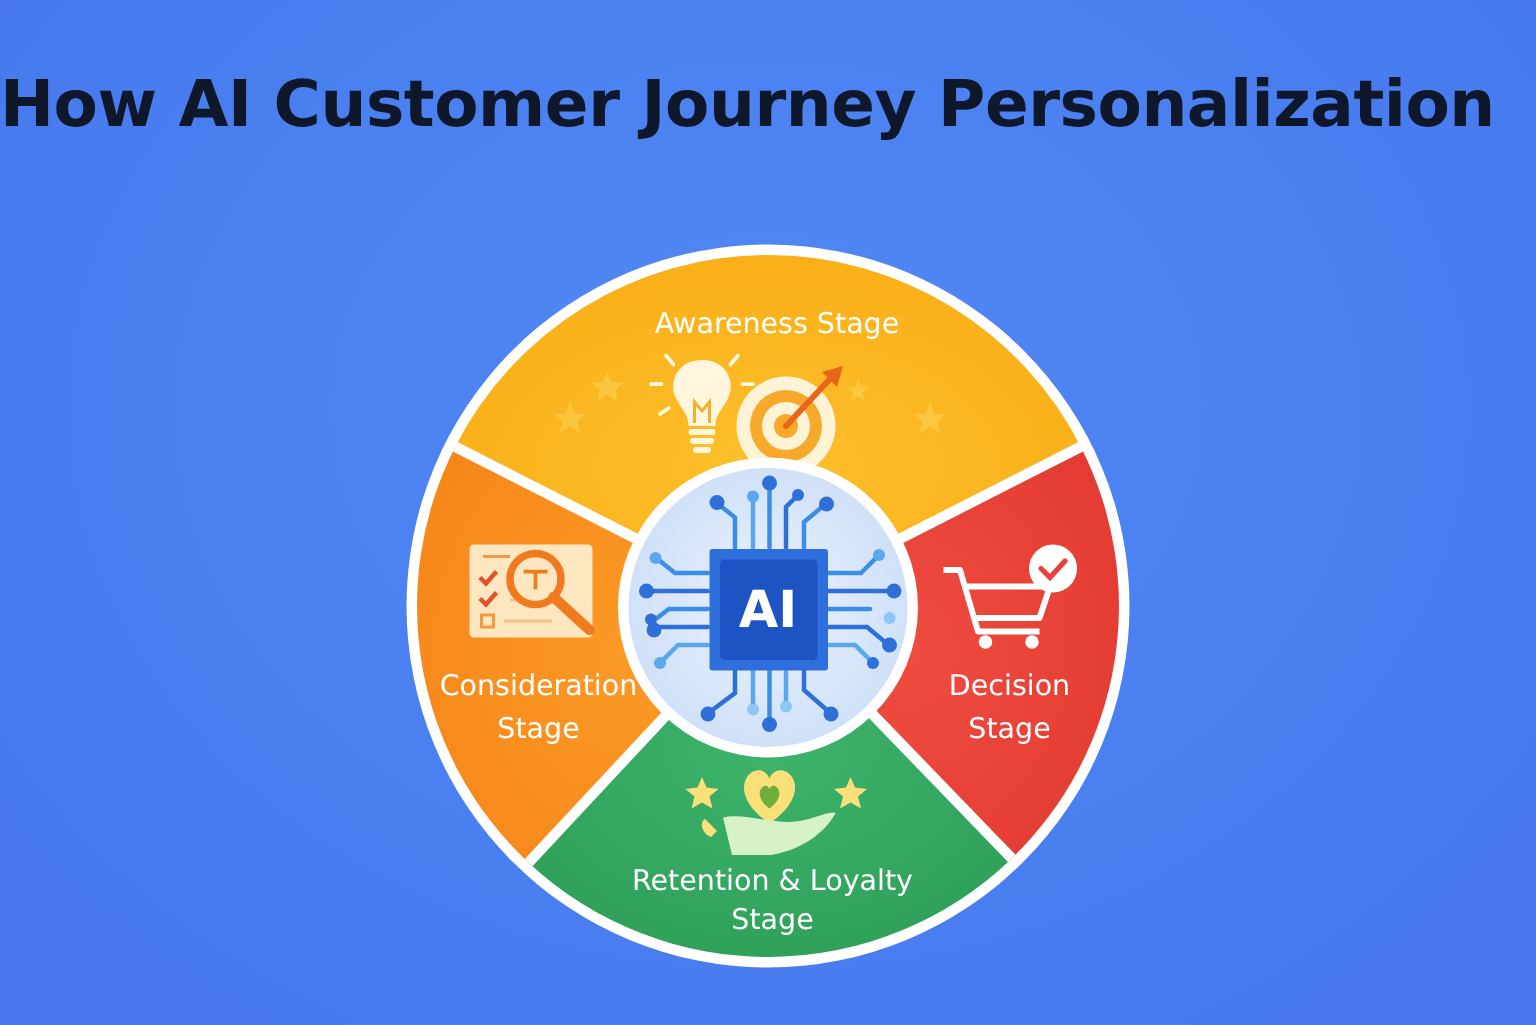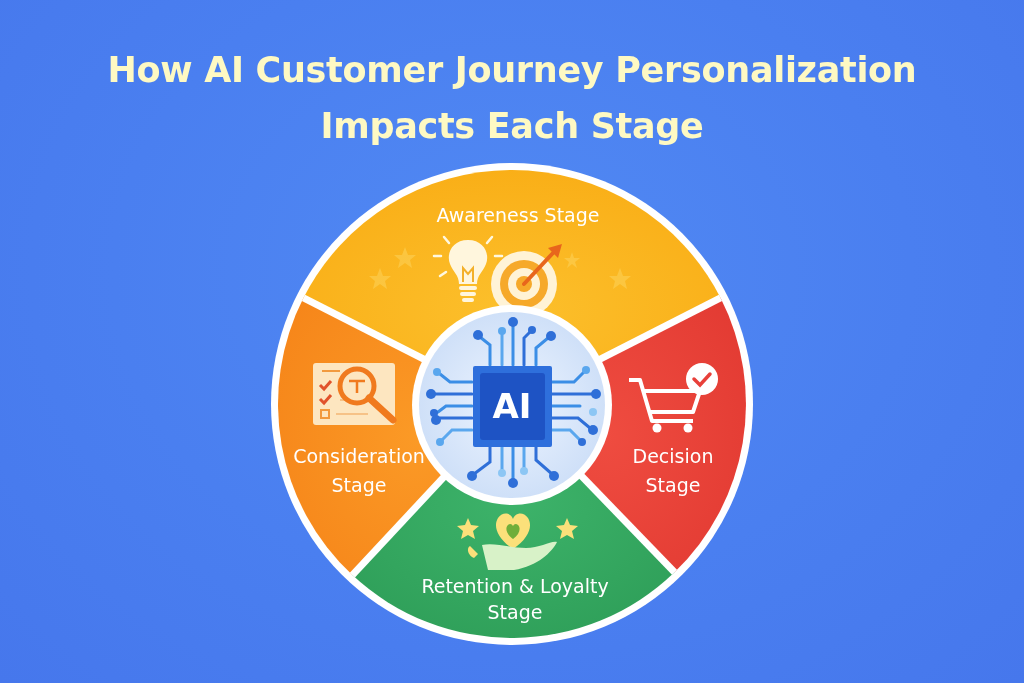--- a/index.html
+++ b/index.html
@@ -8,43 +8,42 @@
     background: #4a7ff0;
     font-family: "DejaVu Sans", "Liberation Sans", sans-serif;
     position: relative;
   }
   .bg-tint {
     position: absolute; inset: 0;
     background: radial-gradient(ellipse at 50% 40%, #5189f3 0%, #4a7ff0 55%, #4677ec 100%);
   }
   .title {
     position: absolute; left: 0; right: 0; top: 42px;
-    text-align: center; color: #fef9c3;
-    font-weight: bold; font-size: 35px; line-height: 56px;
+    text-align: left; color: #0f172a;
+    font-weight: bold; font-size: 43px; line-height: 56px;
     letter-spacing: -0.3px;
   }
   .title span { display: block; }
   svg.wheel { position: absolute; left: 0; top: 0; }
   .seg-label {
     fill: #ffffff; font-family: "DejaVu Sans", "Liberation Sans", sans-serif;
     font-size: 19px; text-anchor: middle;
   }
   .ai-text {
     fill: #ffffff; font-family: "DejaVu Sans", "Liberation Sans", sans-serif;
     font-weight: bold; font-size: 34px; text-anchor: middle;
   }
 </style>
 </head>
 <body>
 
 <div class="bg-tint"></div>
 
 <h1 class="title" style="margin:0;">
   <span>How AI Customer Journey Personalization</span>
-  <span>Impacts Each Stage</span>
 </h1>
 
 <svg class="wheel" width="1024" height="683" viewBox="0 0 1024 683">
   <defs>
     <radialGradient id="gAw" cx="50%" cy="60%" r="70%">
       <stop offset="0%" stop-color="#fcc02c"></stop>
         <stop offset="100%" stop-color="#f9ac14"></stop>
     </radialGradient>
     <radialGradient id="gCo" cx="60%" cy="50%" r="70%">
       <stop offset="0%" stop-color="#fb9a26"></stop>

